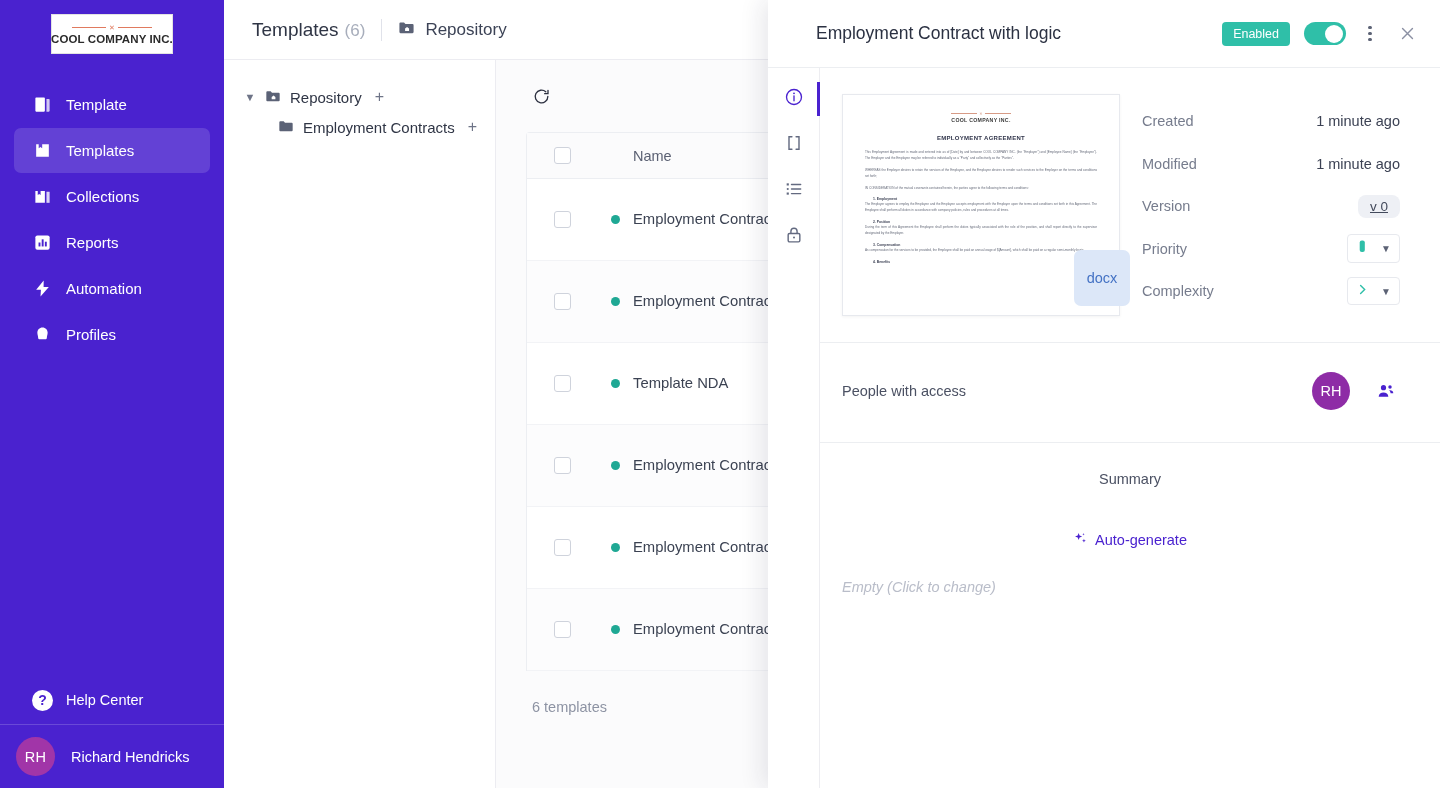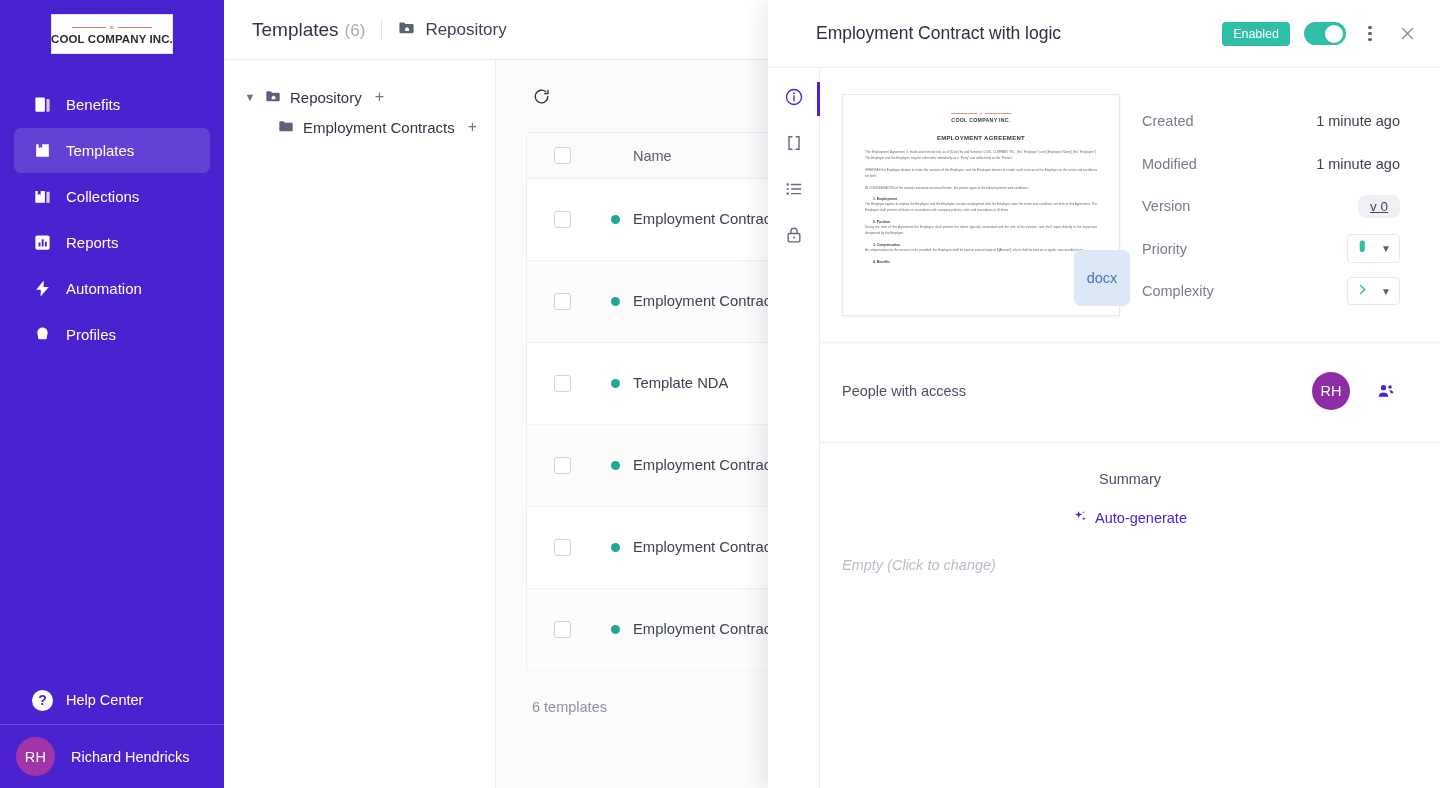--- a/index.html
+++ b/index.html
@@ -197,21 +197,21 @@
   .access-av {
     width: 38px; height: 38px; border-radius: 50%; background: #8E2CA6;
     color: #fff; display: flex; align-items: center; justify-content: center;
     font-size: 14.5px; margin-right: 26px; cursor: pointer;
   }
   .people-ico { cursor: pointer; color: #4A22CF; display: flex; }
 
   .summary-sec { padding: 28px 22px 0 22px; }
   .summary-head { display: flex; align-items: center; gap: 22px; flex-direction: column; }
   .summary-label { font-size: 14.5px; color: #4b5163; }
-  .autogen { display: flex; align-items: center; gap: 7px; color: #4A22CF; font-size: 14.5px; cursor: pointer; }
+  .autogen { display: flex; align-items: center; gap: 7px; color: #4A22CF; font-size: 14.5px; cursor: pointer; margin-top: 22px; }
   .summary-empty { margin-top: 30px; font-size: 14.5px; color: #b9bdc9; font-style: italic; cursor: pointer; }
 </style>
 </head>
 <body>
 
 <div class="app">
 
   <aside class="sidebar">
     <div class="logo-wrap">
       <div class="logo-box">
@@ -225,21 +225,21 @@
     </div>
 
     <nav class="nav">
       <div class="nav-item">
         <span class="ico">
           <svg width="19" height="19" viewBox="0 0 24 24" fill="#fff">
               <path d="M4 3h10a1 1 0 0 1 1 1v16a1 1 0 0 1-1 1H4a1 1 0 0 1-1-1V4a1 1 0 0 1 1-1zm2.5 4h5v1.6h-5V7zm0 3.4h5V12h-5v-1.6zm0 3.4h5v1.6h-5v-1.6z"></path>
               <path d="M17 5h3a1 1 0 0 1 1 1v14a1 1 0 0 1-1 1h-3V5z" opacity=".75"></path>
             </svg>
         </span>
-        <span>Benefits</span>
+        <span>Template</span>
       </div>
 
       <div class="nav-item active">
         <span class="ico">
           <svg width="19" height="19" viewBox="0 0 24 24" fill="#fff">
               <path d="M4 4h16v16H4V4zm3.2 0v5.2l2.2-1.6L11.6 9.2V4H7.2z"></path>
             </svg>
         </span>
         <span>Templates</span>
       </div>

